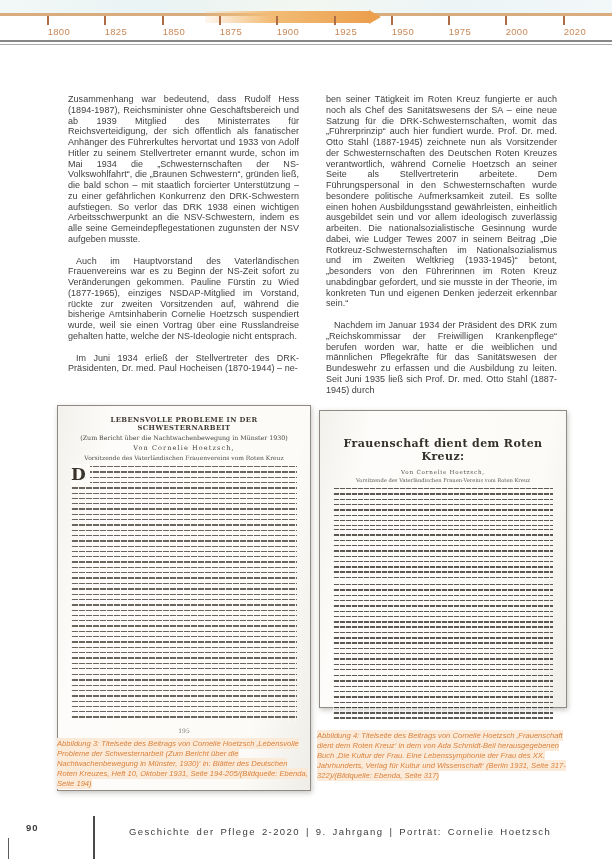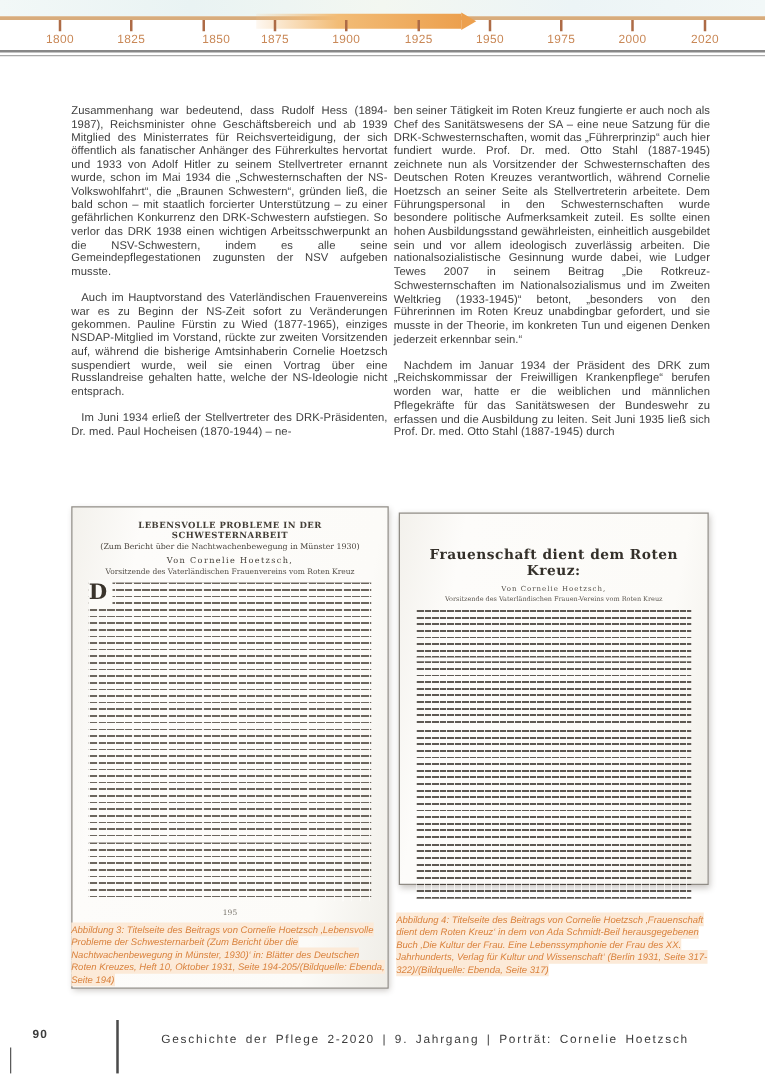--- a/index.html
+++ b/index.html
@@ -11,30 +11,30 @@
   
   .tl-topband { position:absolute; top:0; left:0; width:612px; height:13px;
     background:linear-gradient(to right,#f2f8f7,#e9f3f3 25%,#f3f7f1 50%,#ecf4f6 75%,#f2f8f8); }
   .tl-rule { position:absolute; top:13px; left:0; width:612px; height:2.5px; background:#d8ac7c; }
   .tl-arrow-band { position:absolute; top:11px; left:205px; width:164px; height:12px;
     background:linear-gradient(to right, rgba(243,195,138,0.12), #f2bc76 40%, #eca04e); }
   .tl-arrow-tip { position:absolute; top:9.5px; left:369px; width:0; height:0;
     border-top:7.5px solid transparent; border-bottom:7.5px solid transparent;
     border-left:12px solid #eca04e; }
   .tl-tick { position:absolute; top:16px; width:2px; height:9px; background:#ad6b46; }
-  .tl-year { position:absolute; top:26px; width:44px; margin-left:-22px; text-align:center;
+  .tl-year { position:absolute; top:26px; width:44px; margin-left:-22px; text-align:right;
     font-size:9.5px; color:#c98857; letter-spacing:0.3px; }
   .tl-dbl1 { position:absolute; top:40px; left:0; width:612px; height:1.5px; background:#878787; }
   .tl-dbl2 { position:absolute; top:44px; left:0; width:612px; height:1px; background:#a8a8a8; }
 
   
   .col { position:absolute; top:83px; width:253px; }
   .col-left  { left:57px; }
   .col-right { left:315px; }
-  .col p { margin:0; font-size:9px; line-height:10.75px; color:#3e3e3e;
+  .col p { margin:11px; font-size:9px; line-height:10.75px; color:#3e3e3e;
     text-align:justify; letter-spacing:0.05px; }
   .col p + p { margin-top:10px; }
   .indent { text-indent:8px; }
 
   
   .scan { position:absolute; box-sizing:border-box;
     background:linear-gradient(100deg,#f3f1ec,#fdfcfa 18%,#fcfbf8 78%,#efede7);
     border:1px solid #8f8b84; box-shadow:1px 2px 5px rgba(60,50,40,0.28); }
   .scan-left  { left:57px;  top:405px; width:254px; height:386px; }
   .scan-right { left:319px; top:410px; width:248px; height:298px; }
@@ -108,21 +108,21 @@
     <div class="tl-tick" style="left:219px"></div>
     <div class="tl-tick" style="left:276px"></div>
     <div class="tl-tick" style="left:334px"></div>
     <div class="tl-tick" style="left:391px"></div>
     <div class="tl-tick" style="left:448px"></div>
     <div class="tl-tick" style="left:505px"></div>
     <div class="tl-tick" style="left:563px"></div>
 
     <div class="tl-year" style="left:48px">1800</div>
     <div class="tl-year" style="left:105px">1825</div>
-    <div class="tl-year" style="left:173px">1850</div>
+    <div class="tl-year" style="left:163px">1850</div>
     <div class="tl-year" style="left:220px">1875</div>
     <div class="tl-year" style="left:277px">1900</div>
     <div class="tl-year" style="left:335px">1925</div>
     <div class="tl-year" style="left:392px">1950</div>
     <div class="tl-year" style="left:449px">1975</div>
     <div class="tl-year" style="left:506px">2000</div>
     <div class="tl-year" style="left:564px">2020</div>
 
     <div class="tl-dbl1"></div>
     <div class="tl-dbl2"></div>

